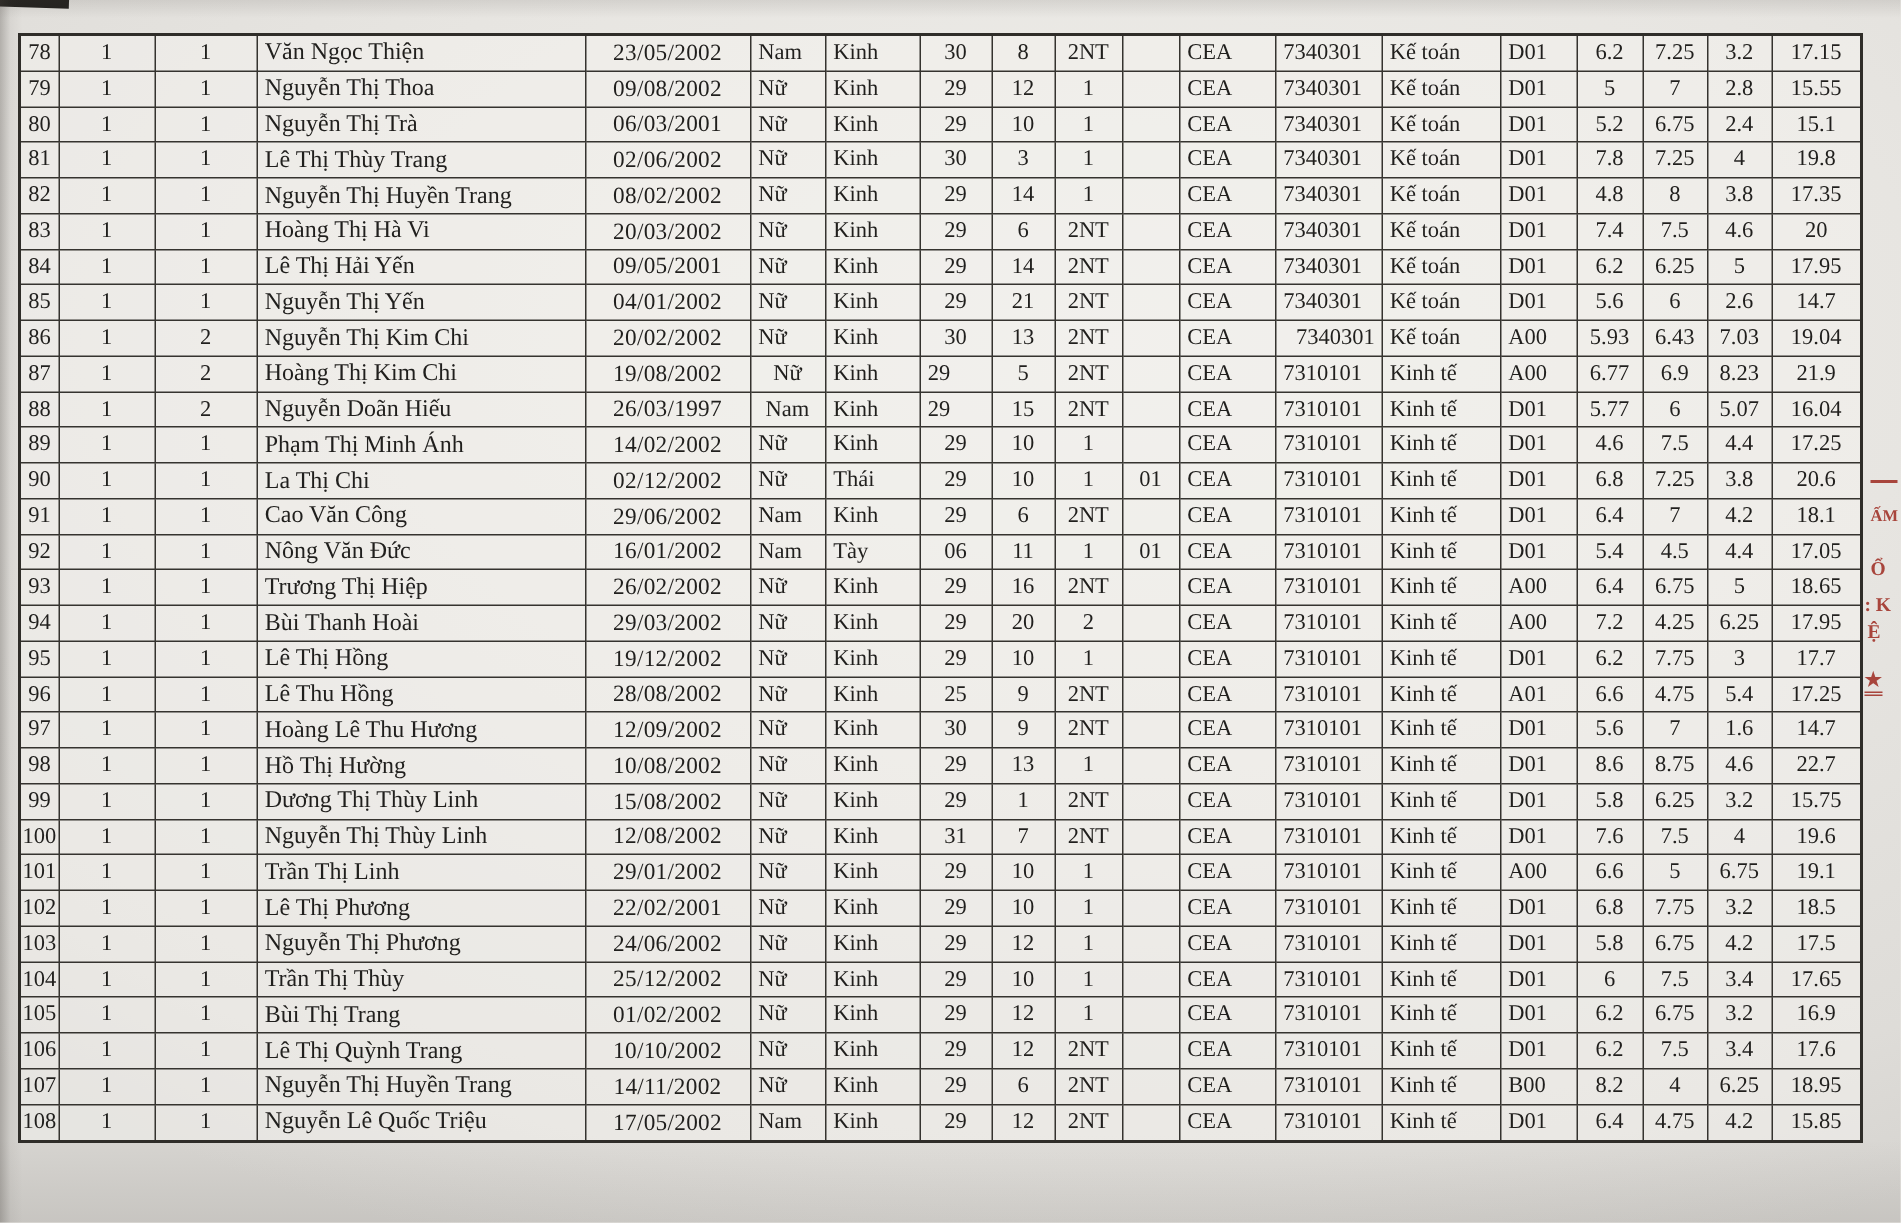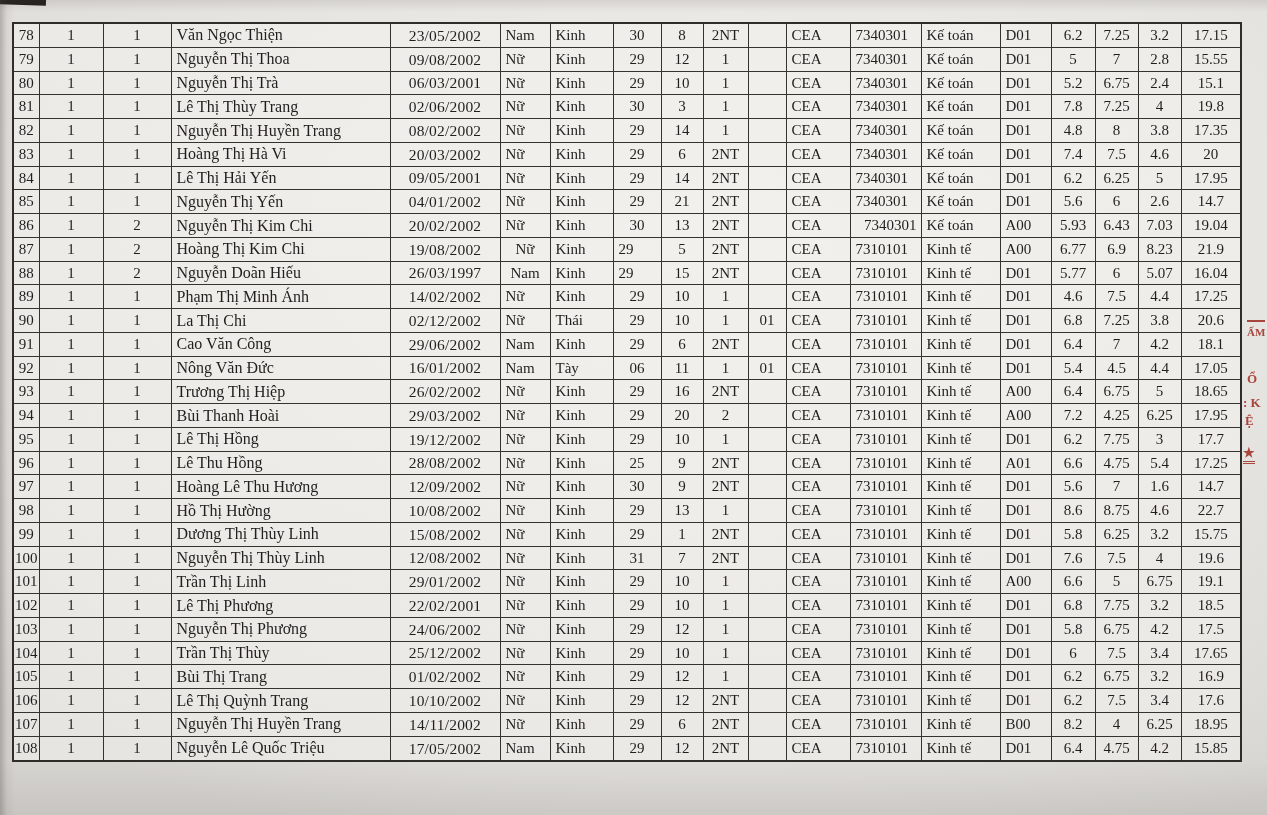--- a/index.html
+++ b/index.html
@@ -37,21 +37,21 @@
   }
   td.c{text-align:center;}
   td.l{text-align:left;padding-left:5px;}
   td.r{text-align:right;padding-right:4px;}
   td.col-name{font-size:16px;}
   td.col-dob{font-size:15.5px;letter-spacing:0.2px;}
   .mark{
     position:absolute;z-index:6;color:#a8453c;font-weight:bold;
     font-size:13px;line-height:1.1;white-space:nowrap;
   }
-  .mark.ovl{border-top:2.2px solid #a8453c;font-size:11px;padding-top:4px;text-align:center;}
+  .mark.ovl{border-top:2.2px solid #a8453c;font-size:11px;padding-top:16px;text-align:center;}
   .mark.unl{border-bottom:3px double #a8453c;padding-bottom:1px;}
 </style>
 </head>
 <body>
 
 <div class="photo">
   <div class="corner-wedge"></div>
   <table class="results">
     <colgroup id="colgroup">
         <col style="width: 26px;">

